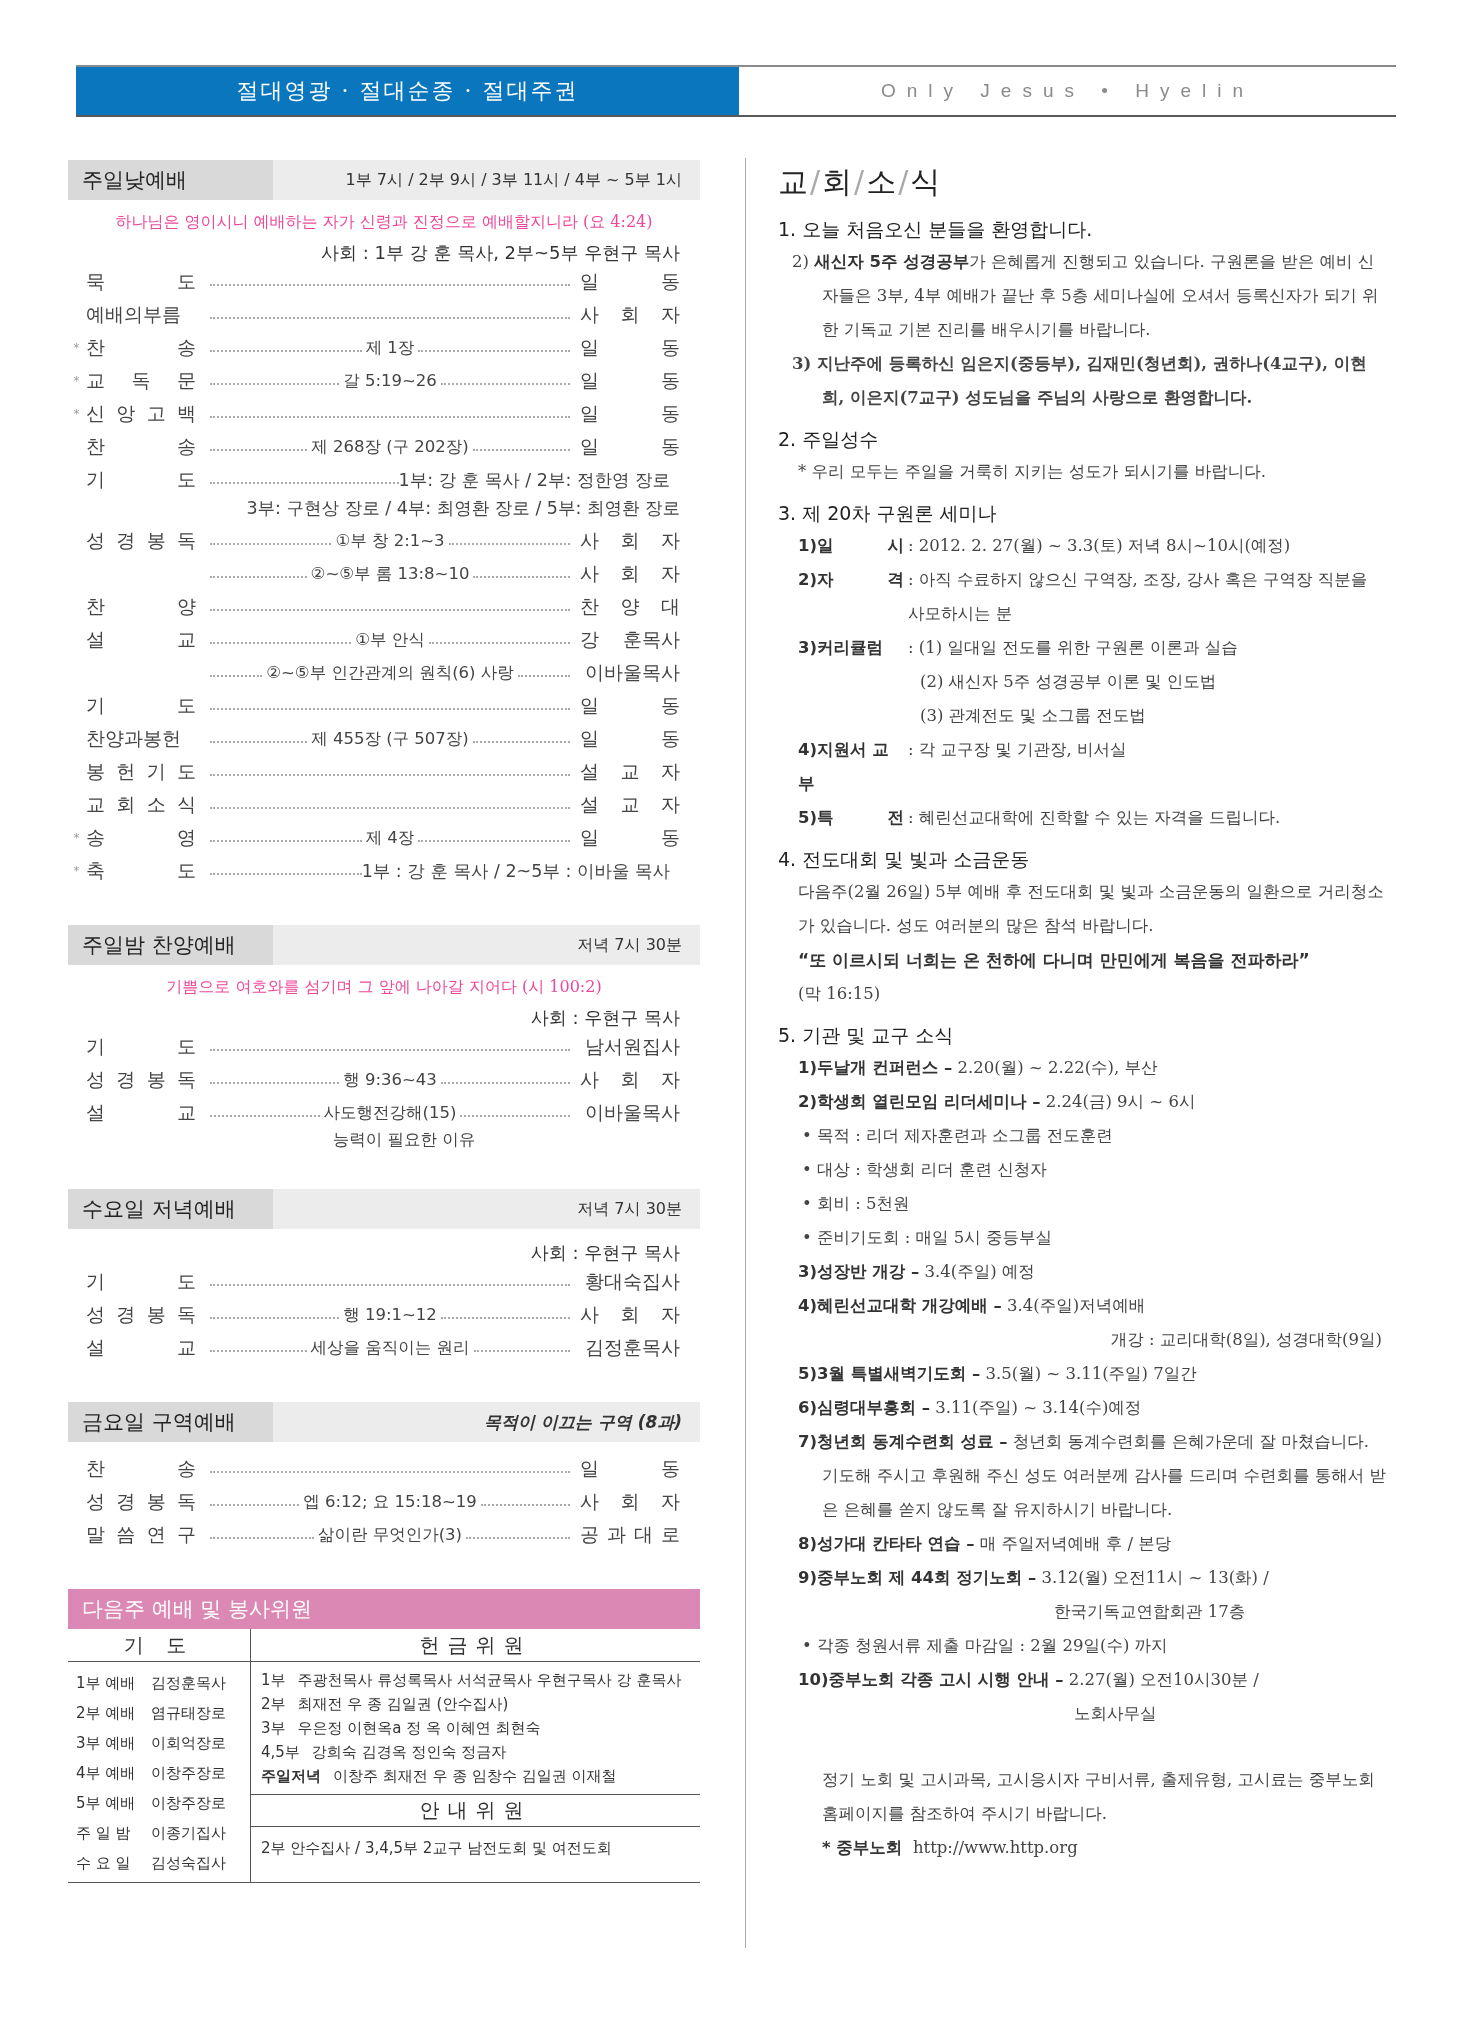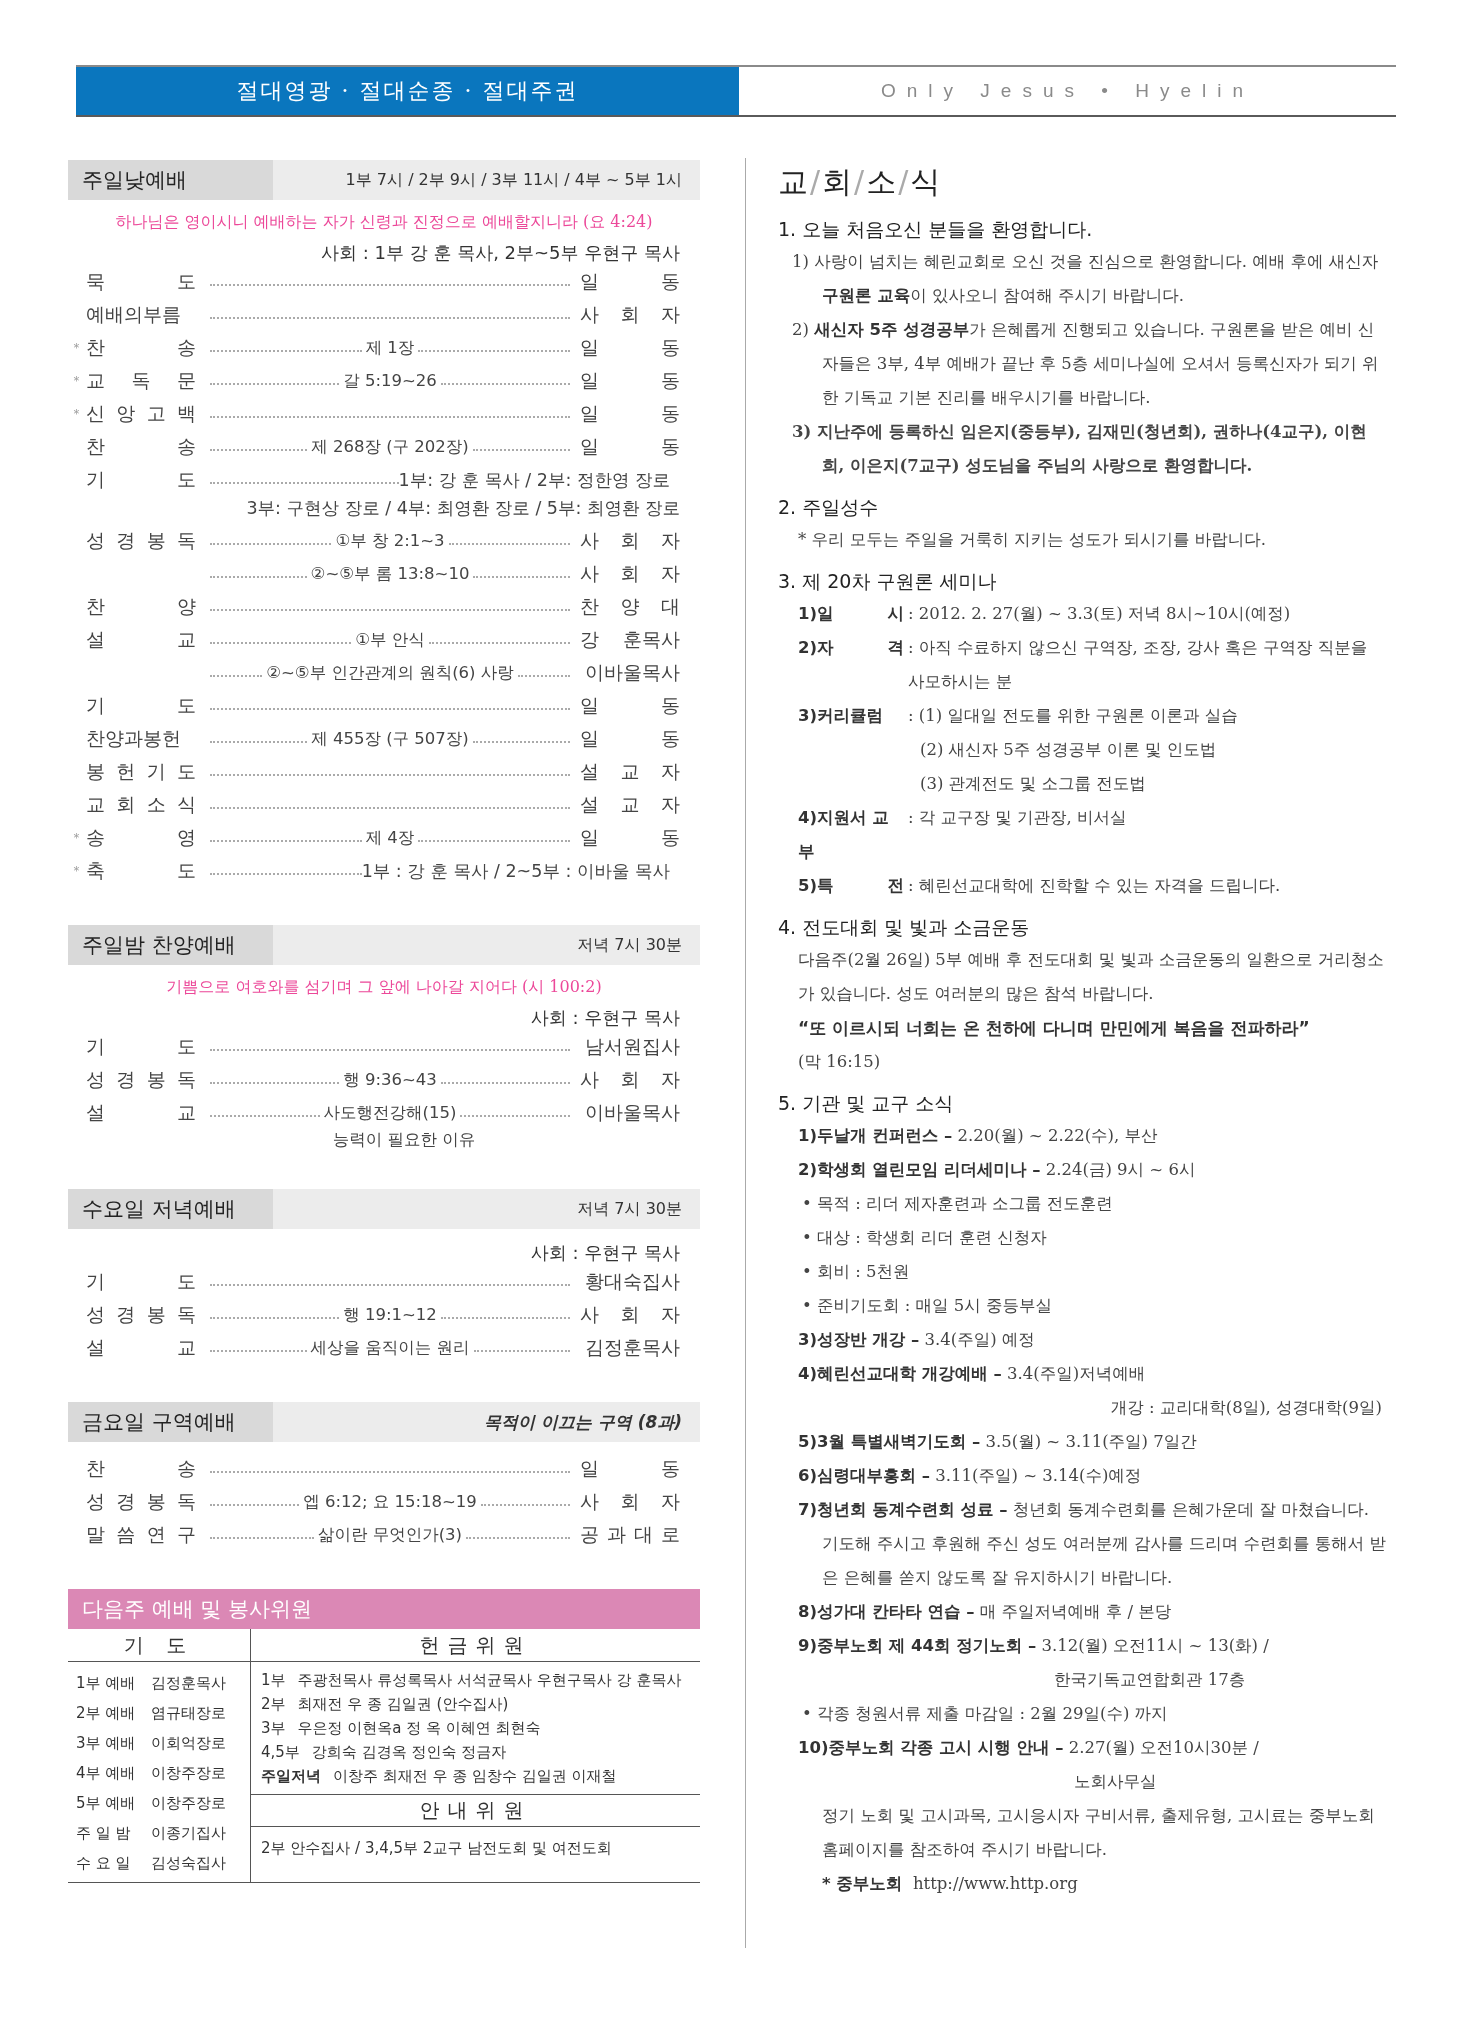--- a/index.html
+++ b/index.html
@@ -582,21 +582,20 @@
     </div>
   </div>
 </div>
 
 <div class="right-col">
   <div class="news-title">
     <span>교</span><span class="sl">/</span><span>회</span><span class="sl">/</span><span>소</span><span class="sl">/</span><span>식</span>
   </div>
 
   <div class="h-item">1. 오늘 처음오신 분들을 환영합니다.</div>
-  <div class="p hang"><span>1) 사랑이 넘치는 혜린교회로 오신 것을 진심으로 환영합니다. 예배 후에 새신자 </span><b>구원론 교육</b><span>이 있사오니 참여해 주시기 바랍니다.</span></div>
   <div class="p hang"><span>2) </span><b>새신자 5주 성경공부</b><span>가 은혜롭게 진행되고 있습니다. 구원론을 받은 예비 신자들은 3부, 4부 예배가 끝난 후 5층 세미나실에 오셔서 등록신자가 되기 위한 기독교 기본 진리를 배우시기를 바랍니다.</span></div>
   <div class="p hang" style="font-weight:bold;">3) 지난주에 등록하신 임은지(중등부), 김재민(청년회), 권하나(4교구), 이현희, 이은지(7교구) 성도님을 주님의 사랑으로 환영합니다.</div>
 
   <div class="h-item">2. 주일성수</div>
   <div class="p ind2">* 우리 모두는 주일을 거룩히 지키는 성도가 되시기를 바랍니다.</div>
 
   <div class="h-item">3. 제 20차 구원론 세미나</div>
   <div id="s3-items">
       <div class="p kv">
         <span class="k">
@@ -654,18 +653,18 @@
   <div class="p" style="text-align:right;padding-right:6px;">개강 : 교리대학(8일), 성경대학(9일)</div>
   <div class="p ind2"><b>5)3월 특별새벽기도회 –</b><span> 3.5(월) ~ 3.11(주일) 7일간</span></div>
   <div class="p ind2"><b>6)심령대부흥회 –</b><span> 3.11(주일) ~ 3.14(수)예정</span></div>
   <div class="p ind2" style="padding-left:44px;text-indent:-24px;"><b>7)청년회 동계수련회 성료 –</b><span> 청년회 동계수련회를 은혜가운데 잘 마쳤습니다. 기도해 주시고 후원해 주신 성도 여러분께 감사를 드리며 수련회를 통해서 받은 은혜를 쏟지 않도록 잘 유지하시기 바랍니다.</span></div>
   <div class="p ind2"><b>8)성가대 칸타타 연습 –</b><span> 매 주일저녁예배 후 / 본당</span></div>
   <div class="p ind2"><b>9)중부노회 제 44회 정기노회 –</b><span> 3.12(월) 오전11시 ~ 13(화) /</span></div>
   <div class="p" style="padding-left:276px;">한국기독교연합회관 17층</div>
   <div class="p bul">• 각종 청원서류 제출 마감일 : 2월 29일(수) 까지</div>
   <div class="p ind2"><b>10)중부노회 각종 고시 시행 안내 –</b><span> 2.27(월) 오전10시30분 /</span></div>
   <div class="p" style="padding-left:296px;">노회사무실</div>
-  <div class="p" style="padding-left:44px;">정기 노회 및 고시과목, 고시응시자 구비서류, 출제유형, 고시료는 중부노회 홈페이지를 참조하여 주시기 바랍니다.</div>
+  <div class="p" style="padding-left:44px;margin-top:32px;">정기 노회 및 고시과목, 고시응시자 구비서류, 출제유형, 고시료는 중부노회 홈페이지를 참조하여 주시기 바랍니다.</div>
   <div class="p" style="padding-left:44px;">
     <b>* 중부노회</b>&nbsp;
     <span>http://www.http.org</span>
   </div>
 </div>
 
 </body></html>

